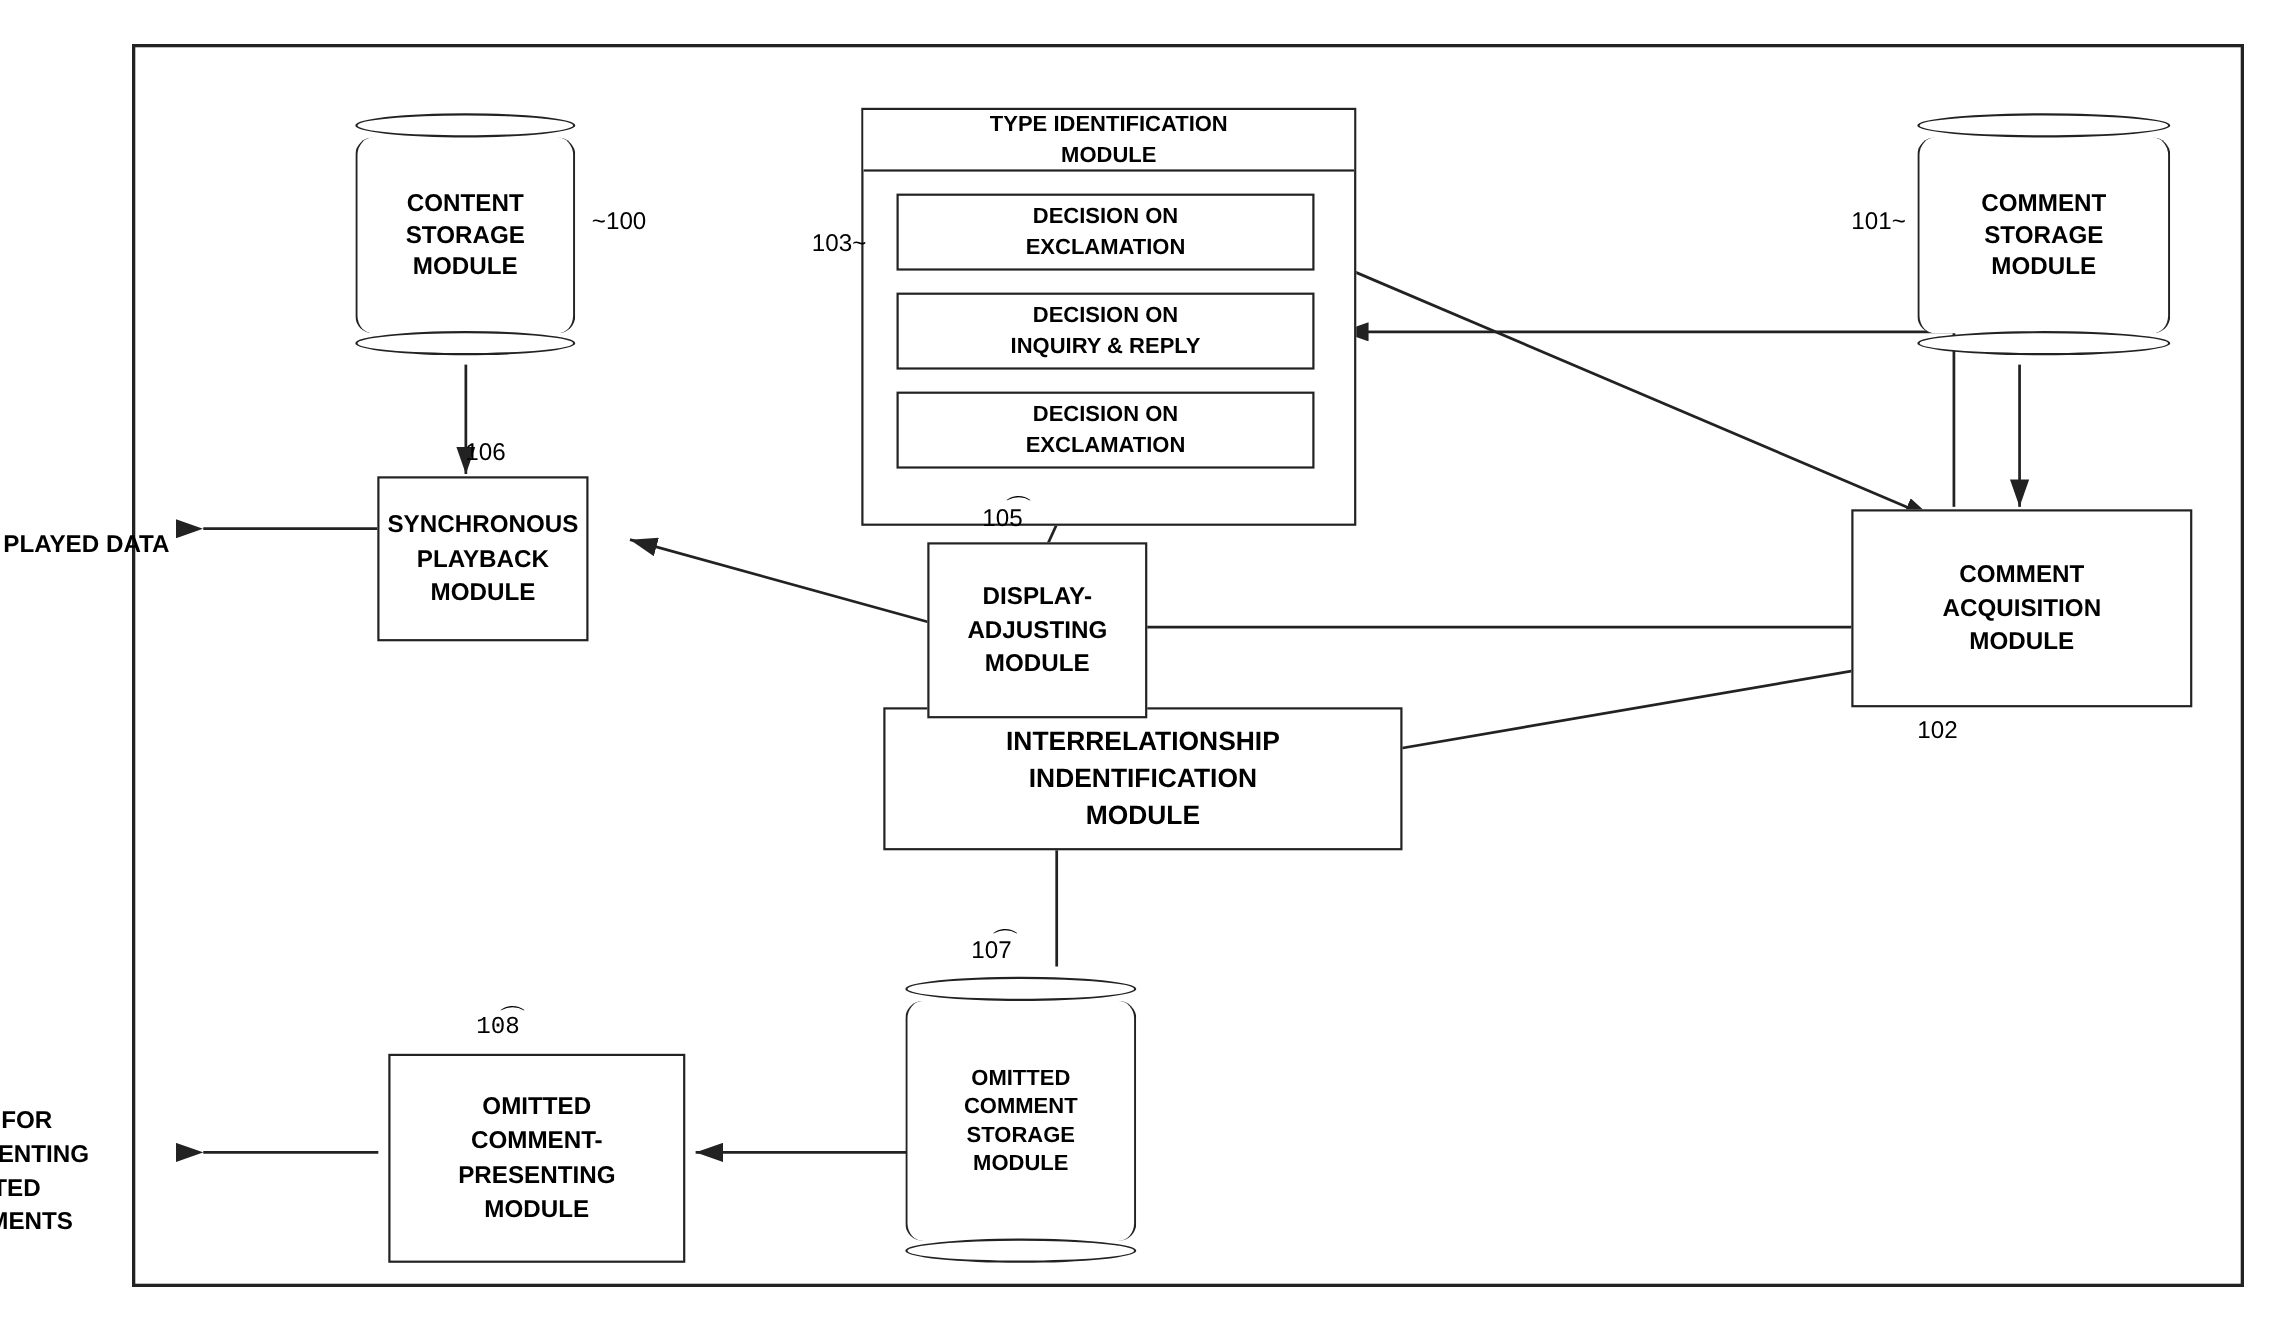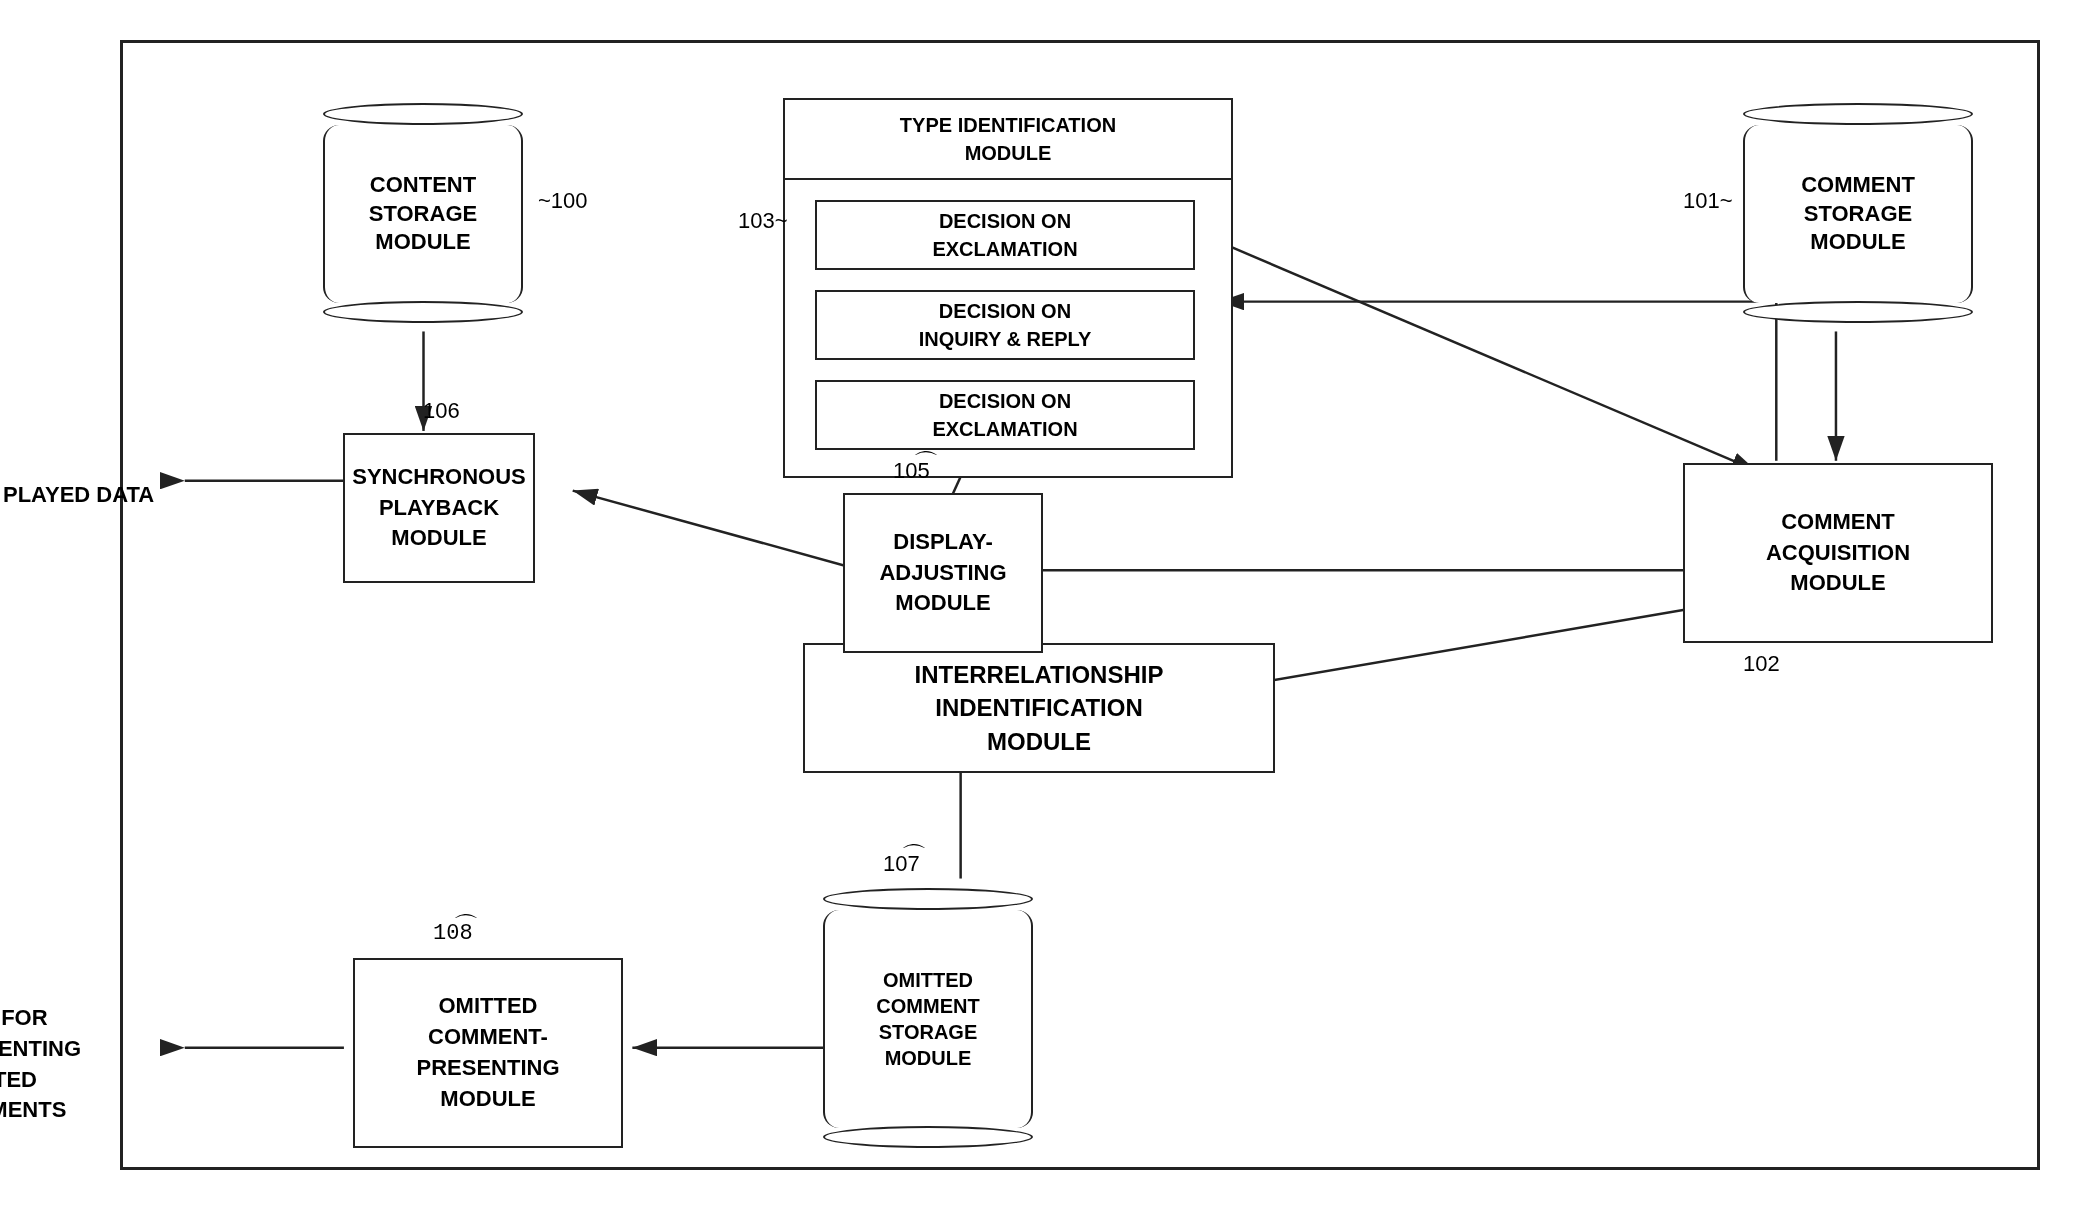--- a/index.html
+++ b/index.html
@@ -173,21 +173,21 @@
     <div class="cyl-wrapper" style="left:1620px; top:60px; width:230px; height:220px;">
       <div class="cyl-top"></div>
       <div class="cyl-main">COMMENT<br>STORAGE<br>MODULE</div>
       <div class="cyl-bottom"></div>
     </div>
 
     <span class="ref-num" style="left:1560px; top:145px;">101~</span>
 
     <div class="type-id-outer" style="left:660px; top:55px; width:450px; height:380px;">
 
-      <div class="module-box" style="position:relative; left:0; top:0; width:100%; border:none; border-bottom:2.5px solid #222; font-size:20px; height:80px; padding:5px;">
+      <div class="module-box" style="position:relative; left:0; top:0; width:100%; border:none; border-bottom:2.5px solid #222; font-size:20px; height:56px; padding:5px;">
         TYPE IDENTIFICATION<br>MODULE
       </div>
 
       <div class="module-box" style="position:relative; left:30px; top:20px; width:380px; height:70px; font-size:20px; border:2.5px solid #222;">
         DECISION ON<br>EXCLAMATION
       </div>
       <div class="module-box" style="position:relative; left:30px; top:40px; width:380px; height:70px; font-size:20px; border:2.5px solid #222;">
         DECISION ON<br>INQUIRY &amp; REPLY
       </div>
       <div class="module-box" style="position:relative; left:30px; top:60px; width:380px; height:70px; font-size:20px; border:2.5px solid #222;">

